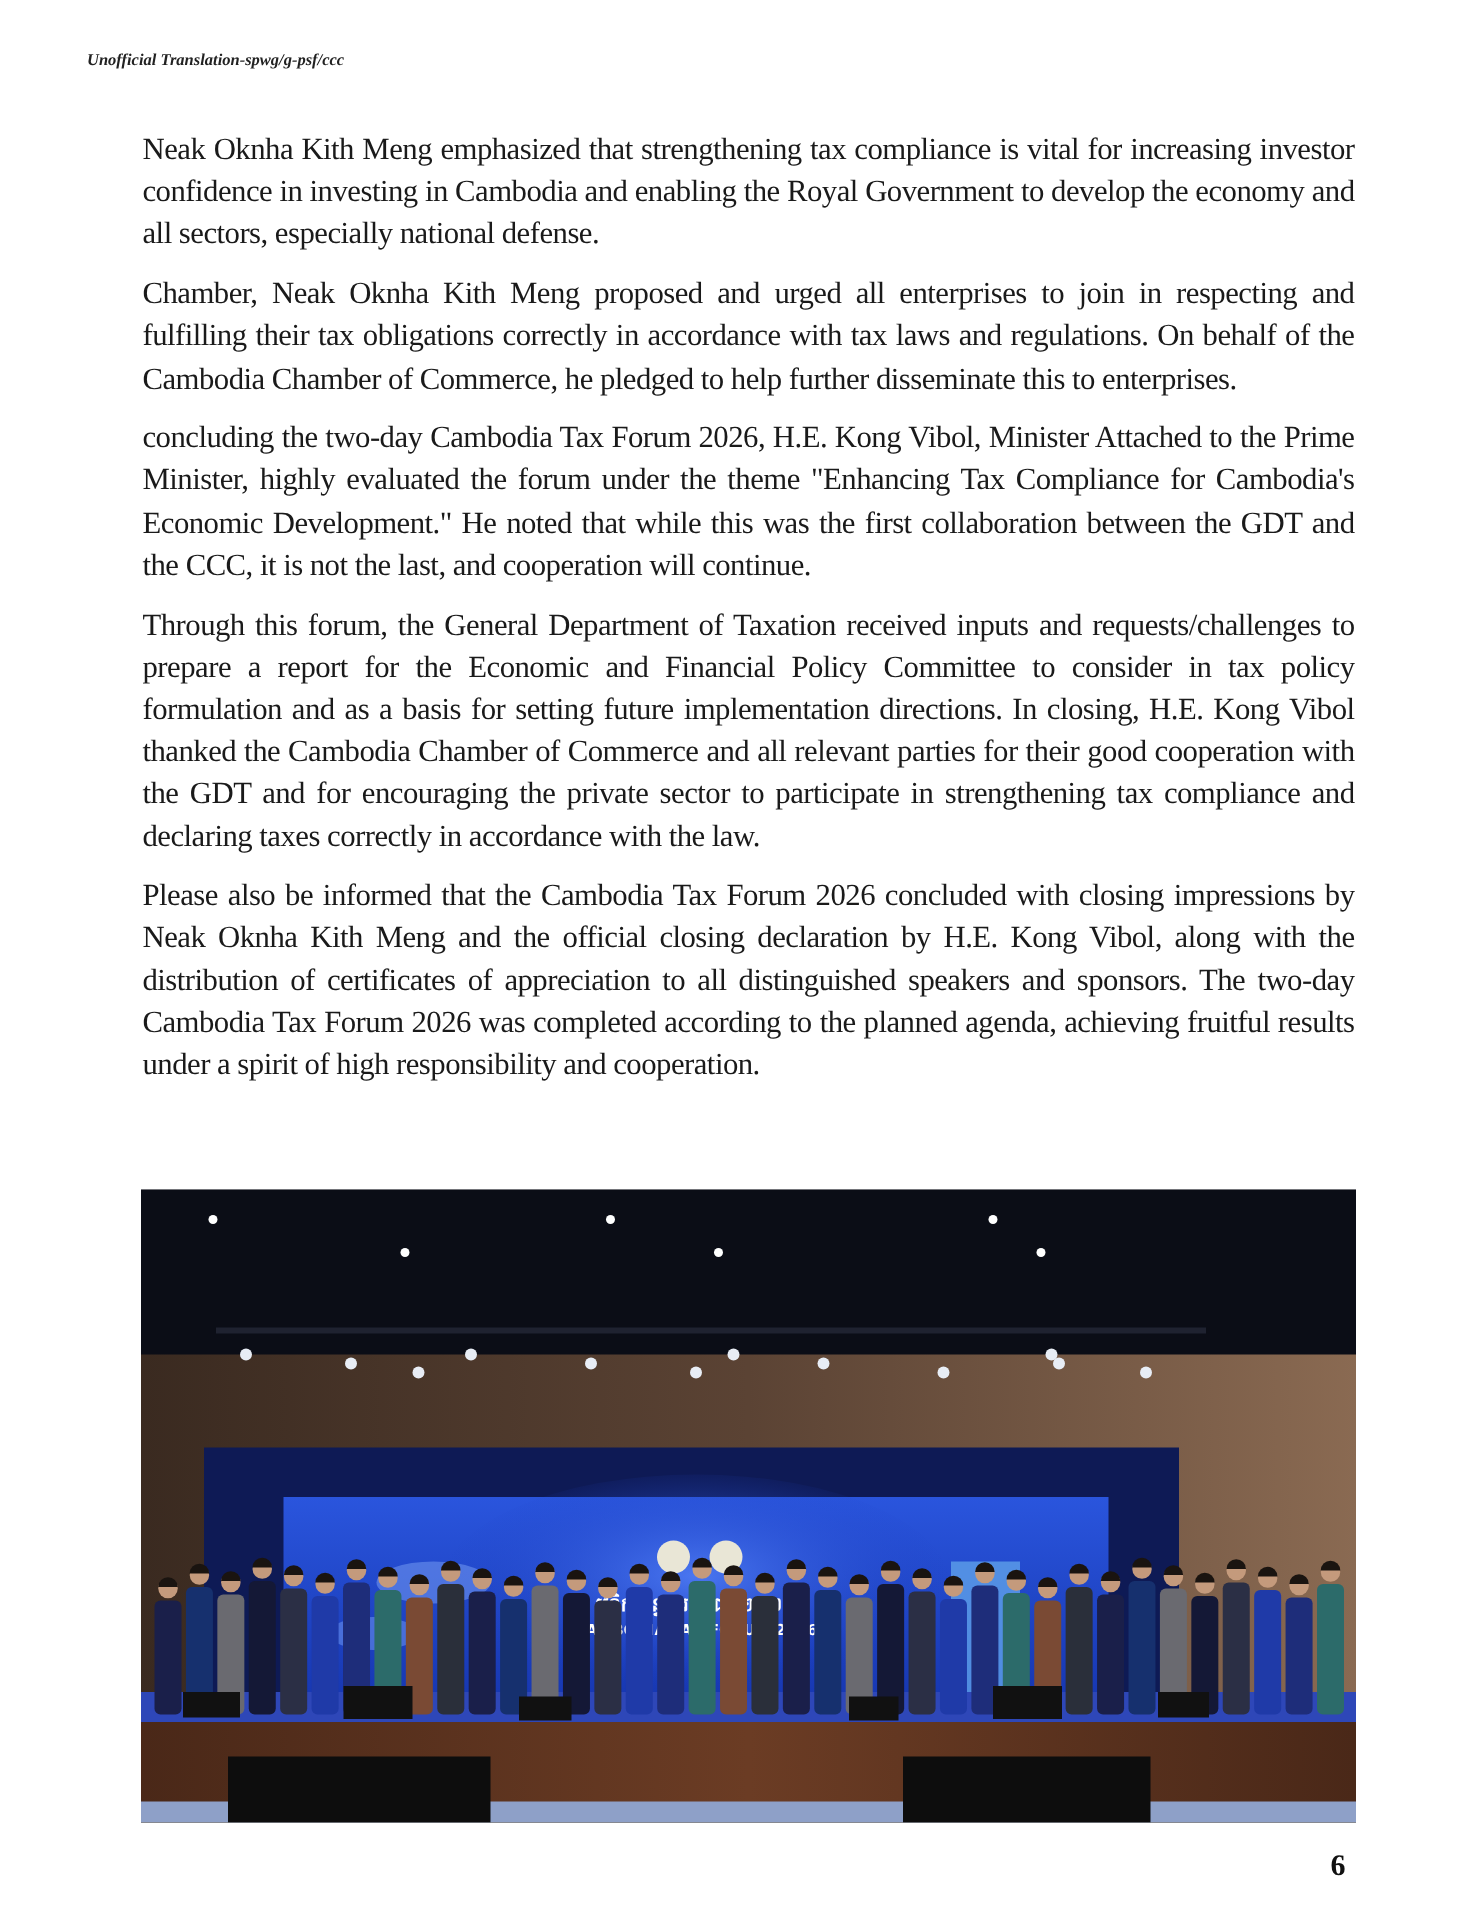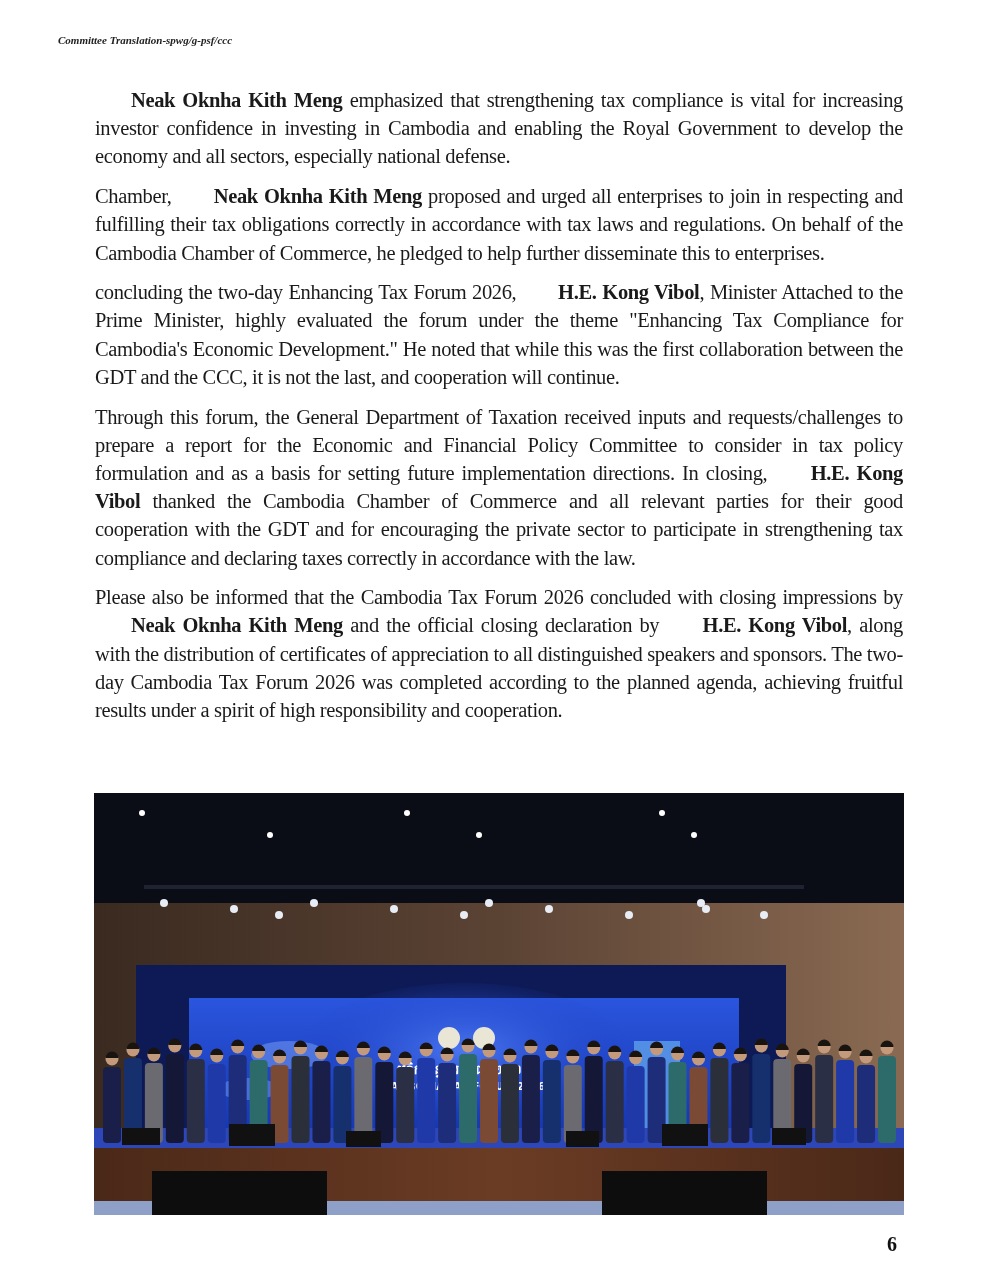--- a/index.html
+++ b/index.html
@@ -9,40 +9,40 @@
       font-family: "Liberation Serif", serif; font-style: italic; font-weight: bold;
       font-size: 11px; color: #222;
     }
     .body-text {
       position: absolute; left: 95px; width: 808px; top: 86px;
       font-family: "Liberation Serif", serif; font-size: 20.5px; line-height: 28.2px;
       color: #1a1a1a; text-align: justify;
       letter-spacing: -0.35px;
     }
     .body-text p { margin: 0 0 11.5px 0; }
-    .body-text b { font-weight: bold; margin-left: 36px; }
+    .body-text b { font-weight: normal; }
     .photo {
       position: absolute; left: 94px; top: 793px; width: 810px; height: 422px;
       overflow: hidden; background: #0b0d16;
     }
     .photo svg { display: block; }
     .page-number {
       position: absolute; left: 887px; top: 1233px;
       font-family: "Liberation Serif", serif; font-weight: bold; font-size: 20px; color: #111;
     }
   </style>
 </head>
 <body>
 
-<div class="header-note">Committee Translation-spwg/g-psf/ccc</div>
+<div class="header-note">Unofficial Translation-spwg/g-psf/ccc</div>
 
 <div class="body-text" id="article-body">
     <p><b>Neak Oknha Kith Meng</b><span> emphasized that strengthening tax compliance is vital for increasing investor confidence in investing in Cambodia and enabling the Royal Government to develop the economy and all sectors, especially national defense.</span></p>
     <p><span>Chamber, </span><b>Neak Oknha Kith Meng</b><span> proposed and urged all enterprises to join in respecting and fulfilling their tax obligations correctly in accordance with tax laws and regulations. On behalf of the Cambodia Chamber of Commerce, he pledged to help further disseminate this to enterprises.</span></p>
-    <p><span>concluding the two-day Enhancing Tax Forum 2026, </span><b>H.E. Kong Vibol</b><span>, Minister Attached to the Prime Minister, highly evaluated the forum under the theme "Enhancing Tax Compliance for Cambodia's Economic Development." He noted that while this was the first collaboration between the GDT and the CCC, it is not the last, and cooperation will continue.</span></p>
+    <p><span>concluding the two-day Cambodia Tax Forum 2026, </span><b>H.E. Kong Vibol</b><span>, Minister Attached to the Prime Minister, highly evaluated the forum under the theme "Enhancing Tax Compliance for Cambodia's Economic Development." He noted that while this was the first collaboration between the GDT and the CCC, it is not the last, and cooperation will continue.</span></p>
     <p><span>Through this forum, the General Department of Taxation received inputs and requests/challenges to prepare a report for the Economic and Financial Policy Committee to consider in tax policy formulation and as a basis for setting future implementation directions. In closing, </span><b>H.E. Kong Vibol</b><span> thanked the Cambodia Chamber of Commerce and all relevant parties for their good cooperation with the GDT and for encouraging the private sector to participate in strengthening tax compliance and declaring taxes correctly in accordance with the law.</span></p>
     <p><span>Please also be informed that the Cambodia Tax Forum 2026 concluded with closing impressions by </span><b>Neak Oknha Kith Meng</b><span> and the official closing declaration by </span><b>H.E. Kong Vibol</b><span>, along with the distribution of certificates of appreciation to all distinguished speakers and sponsors. The two-day Cambodia Tax Forum 2026 was completed according to the planned agenda, achieving fruitful results under a spirit of high responsibility and cooperation.</span></p>
   </div>
 
 <div class="photo">
   <svg id="photo-svg" width="810" height="422" viewBox="0 0 810 422" xmlns="http://www.w3.org/2000/svg">
     <defs>
       <linearGradient id="screenGrad" x1="0" y1="0" x2="0" y2="1">
         <stop offset="0" stop-color="#2a55dd"></stop>
         <stop offset="1" stop-color="#1636b0"></stop>

